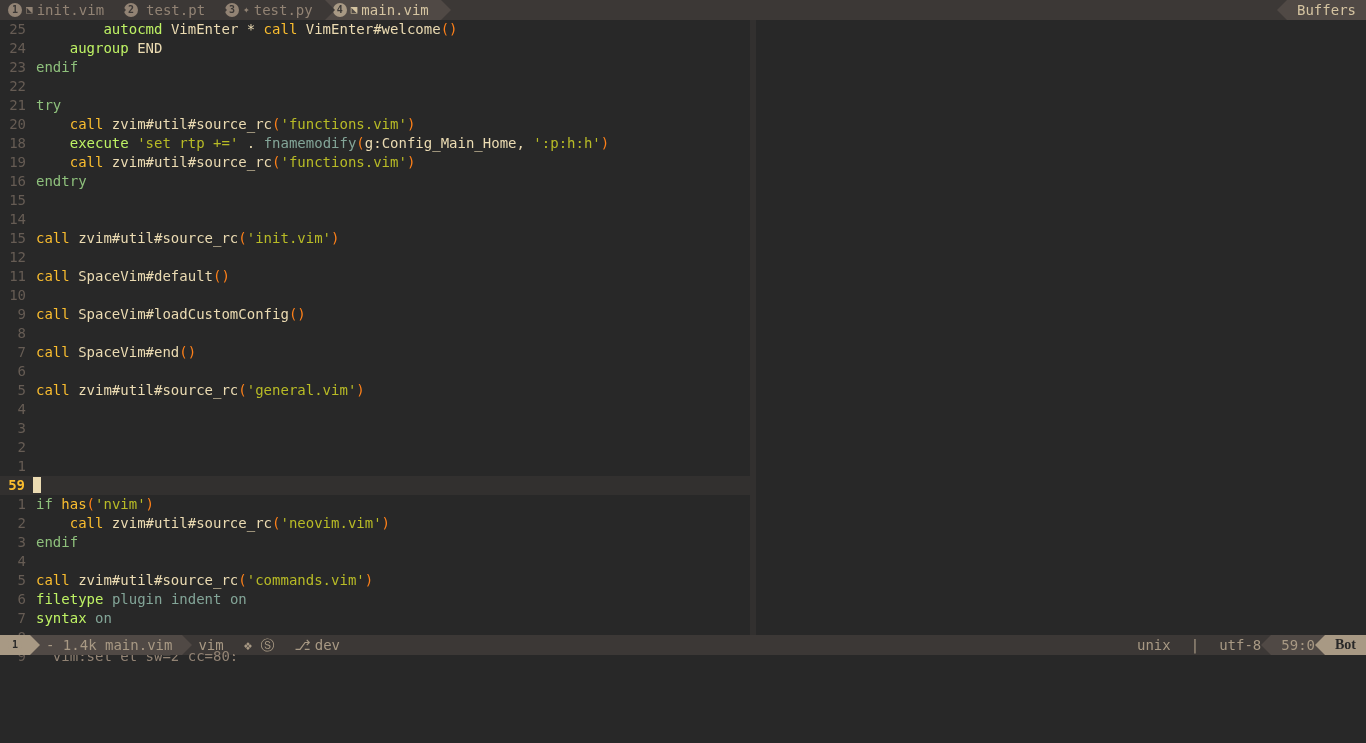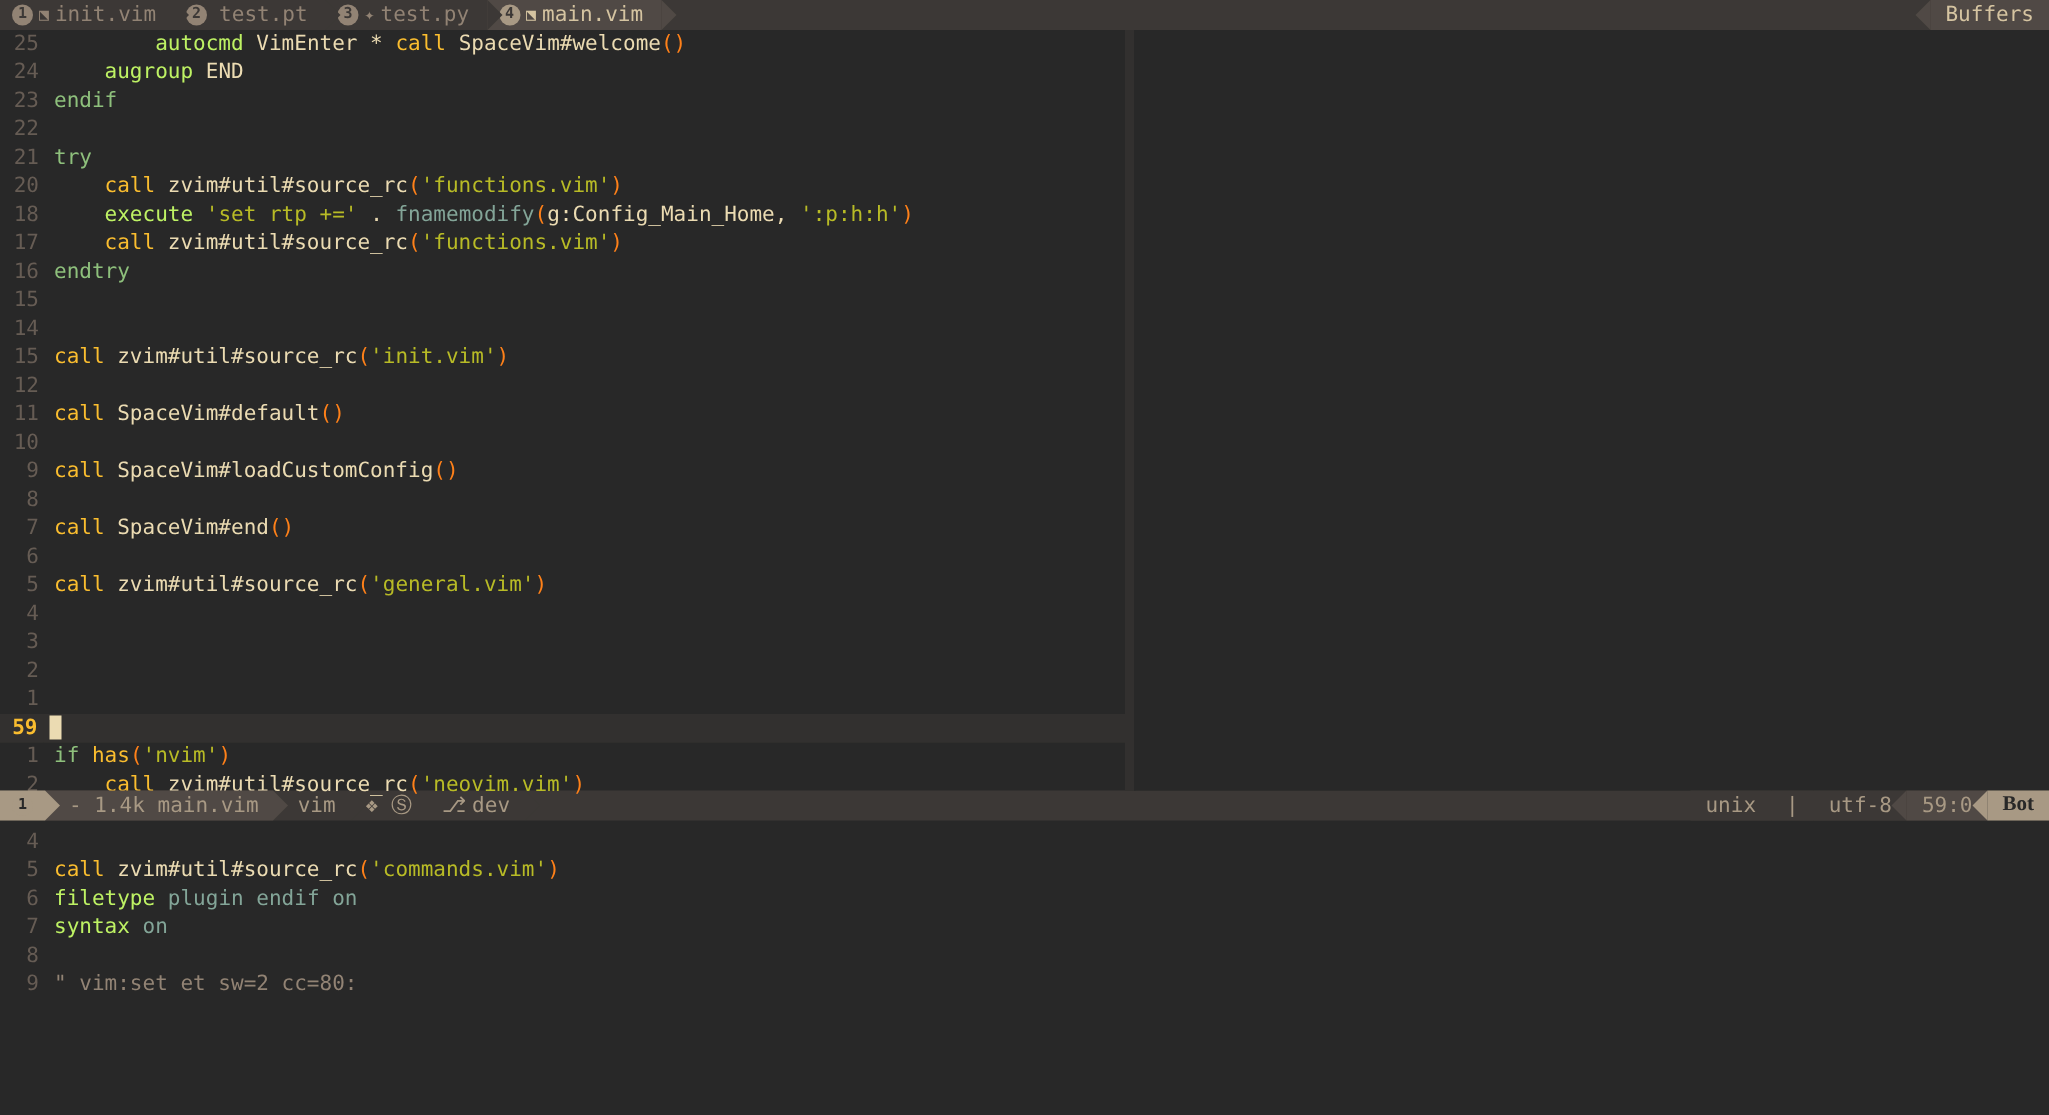--- a/index.html
+++ b/index.html
@@ -80,21 +80,21 @@
   top: 0;
   width: 0;
   height: 0;
   border-top: 10px solid transparent;
   border-bottom: 10px solid transparent;
   border-right: 10px solid #504945;
 }
 
 
 .editor {
-  height: 507px;
+  height: 615px;
   display: flex;
 }
 .pane-left { width: 756px; position: relative; }
 .pane-right { flex: 1; background: #282828; border-left: 1px solid #282828; }
 .color-col {
   position: absolute;
   left: 750px;
   top: 0;
   bottom: 0;
   width: 6px;
@@ -257,21 +257,21 @@
       <span>main.vim</span>
     </div>
     <div class="buffers-label">Buffers</div>
   </div>
 
 <div class="editor">
   <div class="pane-left" id="code-pane">
 
   <div class="code-line">
         <div class="lineno">25</div>
-        <div class="code"><span class="plain">        </span><span class="kw-purple">autocmd</span><span class="plain"> VimEnter * </span><span class="kw-yellow">call</span><span class="plain"> SpaceVim#welcome</span><span class="kw-orange">()</span></div>
+        <div class="code"><span class="plain">        </span><span class="kw-purple">autocmd</span><span class="plain"> VimEnter * </span><span class="kw-yellow">call</span><span class="plain"> VimEnter#welcome</span><span class="kw-orange">()</span></div>
       </div>
       <div class="code-line">
         <div class="lineno">24</div>
         <div class="code"><span class="plain">    </span><span class="kw-purple">augroup</span><span class="plain"> END</span></div>
       </div>
       <div class="code-line">
         <div class="lineno">23</div>
         <div class="code"><span class="kw-aqua">endif</span></div>
       </div>
       <div class="code-line">
@@ -284,21 +284,21 @@
       </div>
       <div class="code-line">
         <div class="lineno">20</div>
         <div class="code"><span class="plain">    </span><span class="kw-yellow">call</span><span class="plain"> zvim#util#source_rc</span><span class="kw-orange">(</span><span class="kw-green">'functions.vim'</span><span class="kw-orange">)</span></div>
       </div>
       <div class="code-line">
         <div class="lineno">18</div>
         <div class="code"><span class="plain">    </span><span class="kw-purple">execute</span><span class="plain"> </span><span class="kw-green">'set rtp +='</span><span class="plain"> . </span><span class="kw-blue">fnamemodify</span><span class="kw-orange">(</span><span class="plain">g:Config_Main_Home</span><span class="plain">, </span><span class="kw-green">':p:h:h'</span><span class="kw-orange">)</span></div>
       </div>
       <div class="code-line">
-        <div class="lineno">17</div>
+        <div class="lineno">19</div>
         <div class="code"><span class="plain">    </span><span class="kw-yellow">call</span><span class="plain"> zvim#util#source_rc</span><span class="kw-orange">(</span><span class="kw-green">'functions.vim'</span><span class="kw-orange">)</span></div>
       </div>
       <div class="code-line">
         <div class="lineno">16</div>
         <div class="code"><span class="kw-aqua">endtry</span></div>
       </div>
       <div class="code-line">
         <div class="lineno">15</div>
         <div class="code"></div>
       </div>
@@ -376,21 +376,21 @@
       <div class="code-line">
         <div class="lineno">4</div>
         <div class="code"></div>
       </div>
       <div class="code-line">
         <div class="lineno">5</div>
         <div class="code"><span class="kw-yellow">call</span><span class="plain"> zvim#util#source_rc</span><span class="kw-orange">(</span><span class="kw-green">'commands.vim'</span><span class="kw-orange">)</span></div>
       </div>
       <div class="code-line">
         <div class="lineno">6</div>
-        <div class="code"><span class="kw-purple">filetype</span><span class="plain"> </span><span class="kw-blue">plugin endif on</span></div>
+        <div class="code"><span class="kw-purple">filetype</span><span class="plain"> </span><span class="kw-blue">plugin indent on</span></div>
       </div>
       <div class="code-line">
         <div class="lineno">7</div>
         <div class="code"><span class="kw-purple">syntax</span><span class="plain"> </span><span class="kw-blue">on</span></div>
       </div>
       <div class="code-line">
         <div class="lineno">8</div>
         <div class="code"></div>
       </div>
       <div class="code-line">

